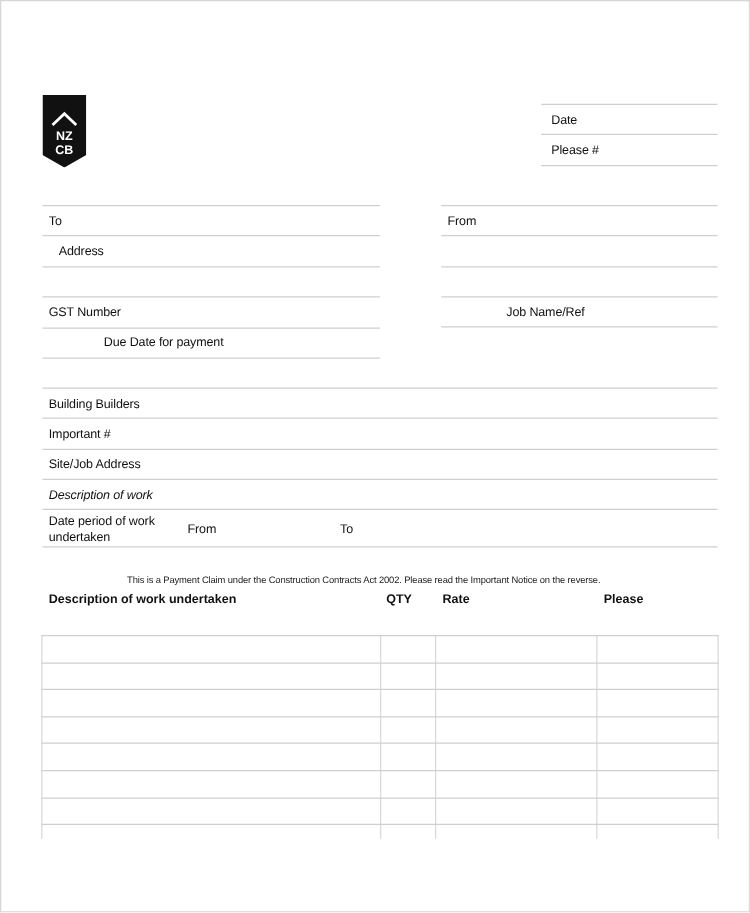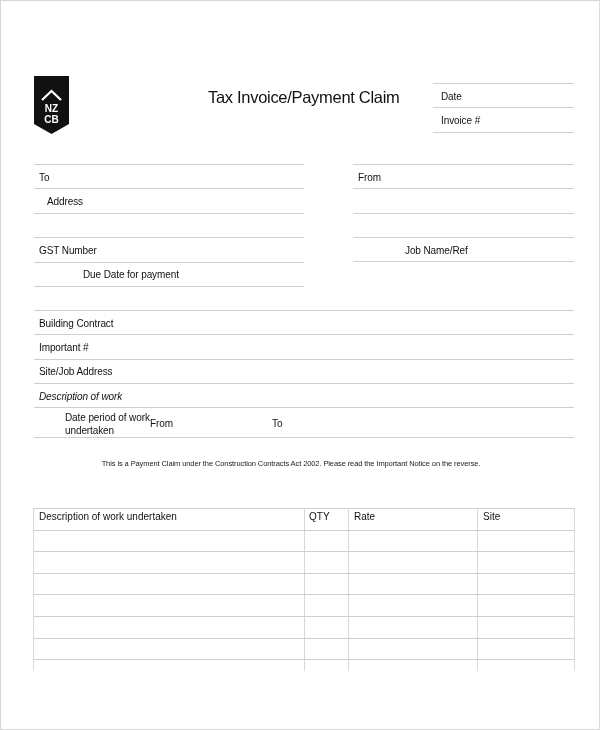--- a/index.html
+++ b/index.html
@@ -7,40 +7,39 @@
     body { position: relative; font-family: "Liberation Sans", sans-serif; color: #111; }
     .page { position: absolute; left: 0; top: 0; width: 600px; height: 730px; border: 1px solid #d6d6d6; border-right-color: #dcdcdc; background: #fff; }
     .hline { position: absolute; height: 1px; background: #cfcfcf; }
     .lbl { position: absolute; font-size: 10px; font-family: "Liberation Sans", sans-serif; color: #111; letter-spacing: -0.1px; }
     .logo-shield { position: absolute; left: 33px; top: 75px; width: 35px; height: 58px; }
     .logo-text { position: absolute; left: 81px; top: 76px; font-size: 12px; line-height: 15px; font-weight: bold; letter-spacing: -0.6px; color: #000; }
     .logo-text .light { font-weight: normal; }
     .title { position: absolute; left: 207px; top: 87px; font-size: 16.5px; color: #111; letter-spacing: -0.3px; }
     .notice { position: absolute; left: 0; width: 580px; top: 458px; text-align: center; font-size: 7.5px; color: #222; letter-spacing: -0.1px; }
     .vline { position: absolute; width: 1px; background: #d9d9d9; }
-    .th { position: absolute; top: 510px; font-size: 10px; color: #111; }
+    .th { position: absolute; top: 473px; font-size: 10px; color: #111; font-weight: bold; }
   </style>
 </head>
 <body>
 
 <div class="page">
 
   <svg class="logo-shield" viewBox="0 0 35 58">
     <path d="M0 0 H35 V48 L17.5 58 L0 48 Z" fill="#111"></path>
     <path d="M8 24 L17.5 15 L27 24" fill="none" stroke="#fff" stroke-width="2.2"></path>
     <text x="17.5" y="36" text-anchor="middle" font-family="Liberation Sans, sans-serif" font-weight="bold" font-size="10" fill="#fff">NZ</text>
     <text x="17.5" y="47" text-anchor="middle" font-family="Liberation Sans, sans-serif" font-weight="bold" font-size="10" fill="#fff">CB</text>
   </svg>
 
-  <div class="title">Tax Invoice/Payment Claim</div>
 
   <div class="hline" style="left:432px; top:82px; width:141px;"></div>
   <div class="lbl" style="left:440px; top:90px;">Date</div>
   <div class="hline" style="left:432px; top:106px; width:141px;"></div>
-  <div class="lbl" style="left:440px; top:114px;">Invoice #</div>
+  <div class="lbl" style="left:440px; top:114px;">Please #</div>
   <div class="hline" style="left:432px; top:131px; width:141px;"></div>
 
   <div class="hline" style="left:33px; top:163px; width:270px;"></div>
   <div class="lbl" style="left:38px; top:171px;">To</div>
   <div class="hline" style="left:33px; top:187px; width:270px;"></div>
   <div class="lbl" style="left:46px; top:195px;">Address</div>
   <div class="hline" style="left:33px; top:212px; width:270px;"></div>
   <div class="hline" style="left:33px; top:236px; width:270px;"></div>
   <div class="lbl" style="left:38px; top:244px;">GST Number</div>
   <div class="hline" style="left:33px; top:261px; width:270px;"></div>
@@ -49,42 +48,42 @@
 
   <div class="hline" style="left:352px; top:163px; width:221px;"></div>
   <div class="lbl" style="left:357px; top:171px;">From</div>
   <div class="hline" style="left:352px; top:187px; width:221px;"></div>
   <div class="hline" style="left:352px; top:212px; width:221px;"></div>
   <div class="hline" style="left:352px; top:236px; width:221px;"></div>
   <div class="lbl" style="left:357px; top:244px;margin-left:47px;">Job Name/Ref</div>
   <div class="hline" style="left:352px; top:260px; width:221px;"></div>
 
   <div class="hline" style="left:33px; top:309px; width:540px;"></div>
-  <div class="lbl" style="left:38px; top:317px;">Building Contract</div>
+  <div class="lbl" style="left:38px; top:317px;">Building Builders</div>
   <div class="hline" style="left:33px; top:333px; width:540px;"></div>
   <div class="lbl" style="left:38px; top:341px;">Important #</div>
   <div class="hline" style="left:33px; top:358px; width:540px;"></div>
   <div class="lbl" style="left:38px; top:365px;">Site/Job Address</div>
   <div class="hline" style="left:33px; top:382px; width:540px;"></div>
   <div class="lbl" style="left:38px; top:390px;font-style:italic;">Description of work</div>
   <div class="hline" style="left:33px; top:406px; width:540px;"></div>
-  <div class="lbl" style="left:38px; top:410px; line-height:13px;margin-left:26px;">
+  <div class="lbl" style="left:38px; top:410px; line-height:13px;">
     <div>Date period of work</div>
     <div>undertaken</div>
   </div>
   <div class="lbl" style="left:149px; top:417px;">From</div>
   <div class="lbl" style="left:271px; top:417px;">To</div>
   <div class="hline" style="left:33px; top:436px; width:540px;"></div>
 
   <div class="notice">This is a Payment Claim under the Construction Contracts Act 2002. Please read the Important Notice on the reverse.</div>
 
   <div class="th" style="left:38px;">Description of work undertaken</div>
   <div class="th" style="left:308px;">QTY</div>
   <div class="th" style="left:353px;">Rate</div>
-  <div class="th" style="left:482px;">Site</div>
+  <div class="th" style="left:482px;">Please</div>
 
   <div>
     <div class="vline" style="left:32px; top:507px; height:163px;"></div>
     <div class="vline" style="left:303px; top:507px; height:163px;"></div>
     <div class="vline" style="left:347px; top:507px; height:163px;"></div>
     <div class="vline" style="left:476px; top:507px; height:163px;"></div>
     <div class="vline" style="left:573px; top:507px; height:163px;"></div>
 
     <div class="hline" style="left:32px; top:507px; width:542px;"></div>
     <div class="hline" style="left:32px; top:529px; width:542px;"></div>

